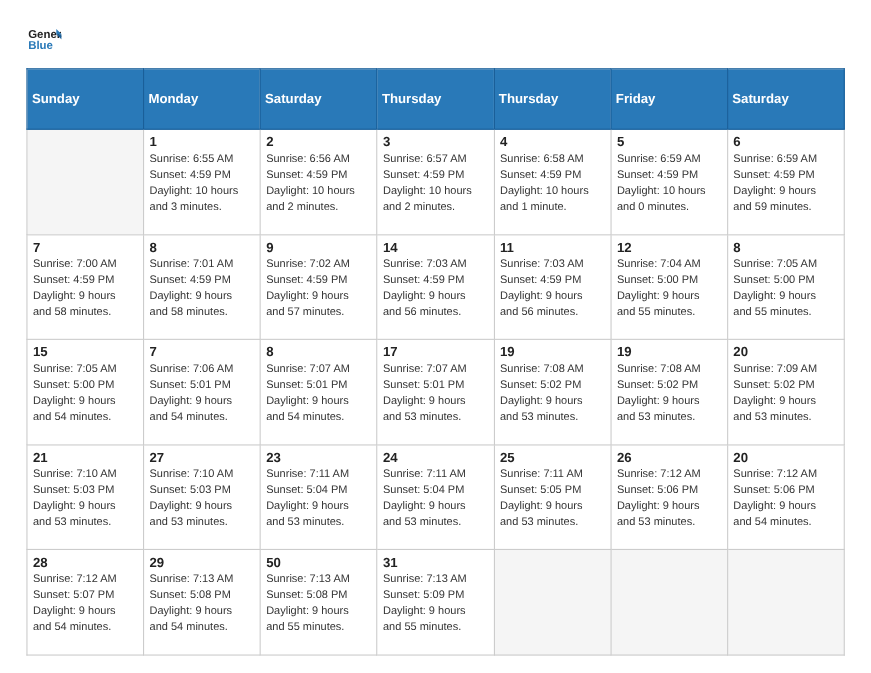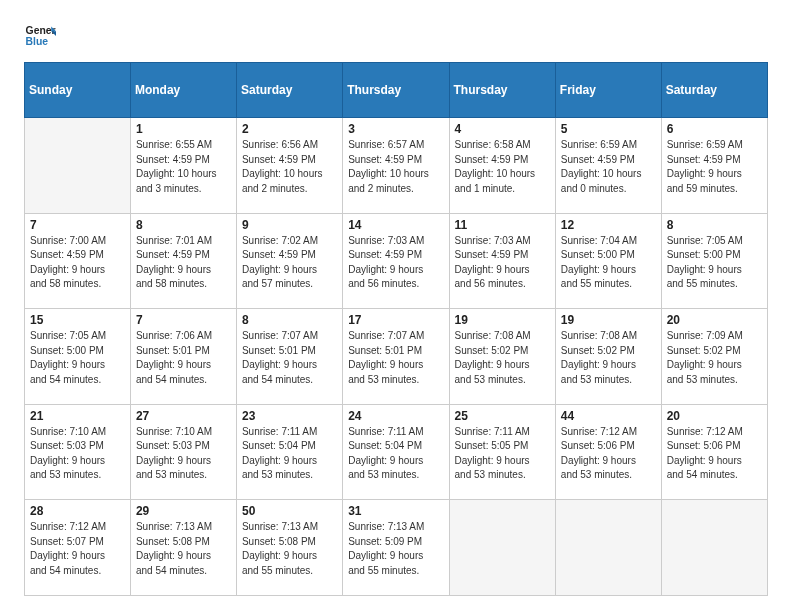--- a/index.html
+++ b/index.html
@@ -217,21 +217,21 @@
           </td>
           <td>
             <span class="day-num">24</span>
             <div class="day-info">Sunrise: 7:11 AM<br>Sunset: 5:04 PM<br>Daylight: 9 hours<br>and 53 minutes.</div>
           </td>
           <td>
             <span class="day-num">25</span>
             <div class="day-info">Sunrise: 7:11 AM<br>Sunset: 5:05 PM<br>Daylight: 9 hours<br>and 53 minutes.</div>
           </td>
           <td>
-            <span class="day-num">44</span>
+            <span class="day-num">26</span>
             <div class="day-info">Sunrise: 7:12 AM<br>Sunset: 5:06 PM<br>Daylight: 9 hours<br>and 53 minutes.</div>
           </td>
           <td>
             <span class="day-num">20</span>
             <div class="day-info">Sunrise: 7:12 AM<br>Sunset: 5:06 PM<br>Daylight: 9 hours<br>and 54 minutes.</div>
           </td>
         </tr>
         <tr>
           <td>
             <span class="day-num">28</span>

